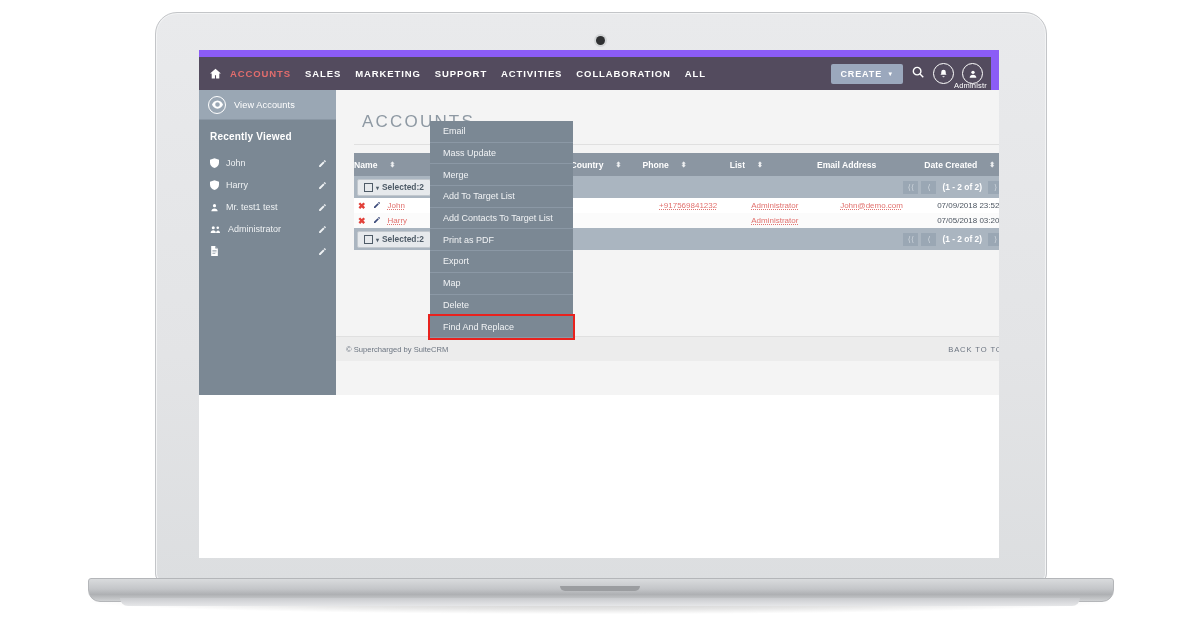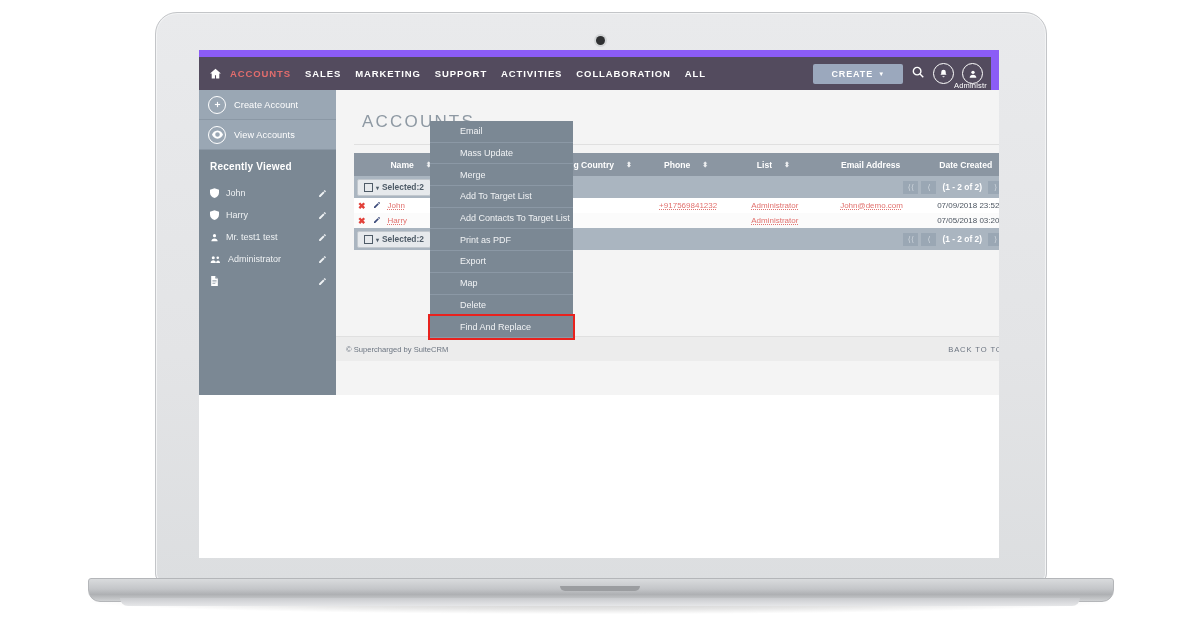--- a/index.html
+++ b/index.html
@@ -65,21 +65,21 @@
     color:#ffffff; font-size:9.5px; letter-spacing:.9px; font-weight:700;
     text-transform:uppercase; white-space:nowrap;
   }
   .navlink.active { color:#e26d6d; }
   .nav-right {
     position:absolute; right:4px; top:0; height:33px;
     display:flex; align-items:center; gap:8px; padding-right:4px;
   }
   .create-btn {
     background:#9ba8bd; color:#fff; font-size:9px; font-weight:700; letter-spacing:.9px;
-    padding:5px 18px; border-radius:2px; display:flex; align-items:center; gap:5px;
+    padding:5px 9px; border-radius:2px; display:flex; align-items:center; gap:5px;
   }
   .circ-icon {
     width:19px; height:19px; border:1.4px solid #fff; border-radius:50%;
     display:flex; align-items:center; justify-content:center;
   }
   .admin-label {
     position:absolute; right:0px; top:24px; font-size:7.5px; color:#fff;
     letter-spacing:.2px; white-space:nowrap;
   }
 
@@ -122,21 +122,21 @@
     margin:22px 0 0 26px; color:#8e99a3; font-size:17px; letter-spacing:2.2px;
     font-weight:400;
   }
   .title-rule { margin:12px 18px 0 18px; border-top:1px solid #e0e0e0; }
 
   .listview { margin:8px 18px 0 18px; }
   .lv-head {
     background:#8b96a2; height:23px; display:flex; align-items:center;
     color:#ffffff; font-size:8.6px; font-weight:700;
   }
-  .th { display:flex; align-items:center; justify-content:center; gap:12px; }
+  .th { display:flex; align-items:center; gap:12px; }
   .sort-glyph { font-size:7px; opacity:.85; line-height:1; }
 
   .lv-bar {
     background:#aab5c0; height:22px; display:flex; align-items:center;
     padding-left:3px; gap:4px; position:relative;
   }
   .sel-box {
     background:#e6e9ec; color:#4e5b67; font-size:8.4px; font-weight:700;
     height:15px; display:flex; align-items:center; gap:3px; padding:0 6px;
     border:1px solid #c2c8ce; border-radius:2px;
@@ -165,21 +165,21 @@
   .x-icon { color:#e2413a; font-size:9px; font-weight:700; }
   .pen-icon { color:#3b4a7a; }
   .i-icon { color:#5a6673; font-size:9px; font-style:italic; font-weight:700; }
 
   
   .dropdown {
     position:absolute; left:94px; top:31px; width:143px;
     background:#7b8894; z-index:30;
   }
   .dd-item {
-    height:20.7px; display:flex; align-items:center; padding-left:30px;
+    height:20.7px; display:flex; align-items:center; padding-left:13px;
     color:#f1f3f5; font-size:9px; border-bottom:1px solid #8b98a5;
   }
   .dd-item.highlight { box-shadow: 0 0 0 2px #e8221e; position:relative; z-index:5; }
 
   
   .footer {
     position:absolute; left:0; right:0; top:246px; height:24px;
     background:#ececec; border-top:1px solid #e0e0e0;
     display:flex; align-items:center; justify-content:space-between;
     padding:0 14px 0 10px;
@@ -243,29 +243,20 @@
                 <circle cx="12" cy="8" r="4"></circle>
                 <path d="M4 21c0-4.4 3.6-7 8-7s8 2.6 8 7z"></path>
               </svg>
           </span>
           <span class="admin-label">Administr</span>
         </div>
       </div>
 
       <div class="sidebar">
 
-        <div class="side-action">
-          <span class="side-circ">
-            <svg width="9" height="9" viewBox="0 0 24 24" stroke="#fff" stroke-width="3">
-                <line x1="12" y1="5" x2="12" y2="19"></line>
-                <line x1="5" y1="12" x2="19" y2="12"></line>
-              </svg>
-          </span>
-          <span class="lbl">Create Account</span>
-        </div>
 
         <div class="side-action">
           <span class="side-circ">
             <svg width="11" height="9" viewBox="0 0 24 18" fill="#fff">
                 <path d="M12 0C6 0 1.5 5 0 9c1.5 4 6 9 12 9s10.5-5 12-9c-1.5-4-6-9-12-9zm0 14a5 5 0 1 1 0-10 5 5 0 0 1 0 10z"></path>
                 <circle cx="12" cy="9" r="2.6" fill="#9aa7b4"></circle>
               </svg>
           </span>
           <span class="lbl">View Accounts</span>
         </div>

